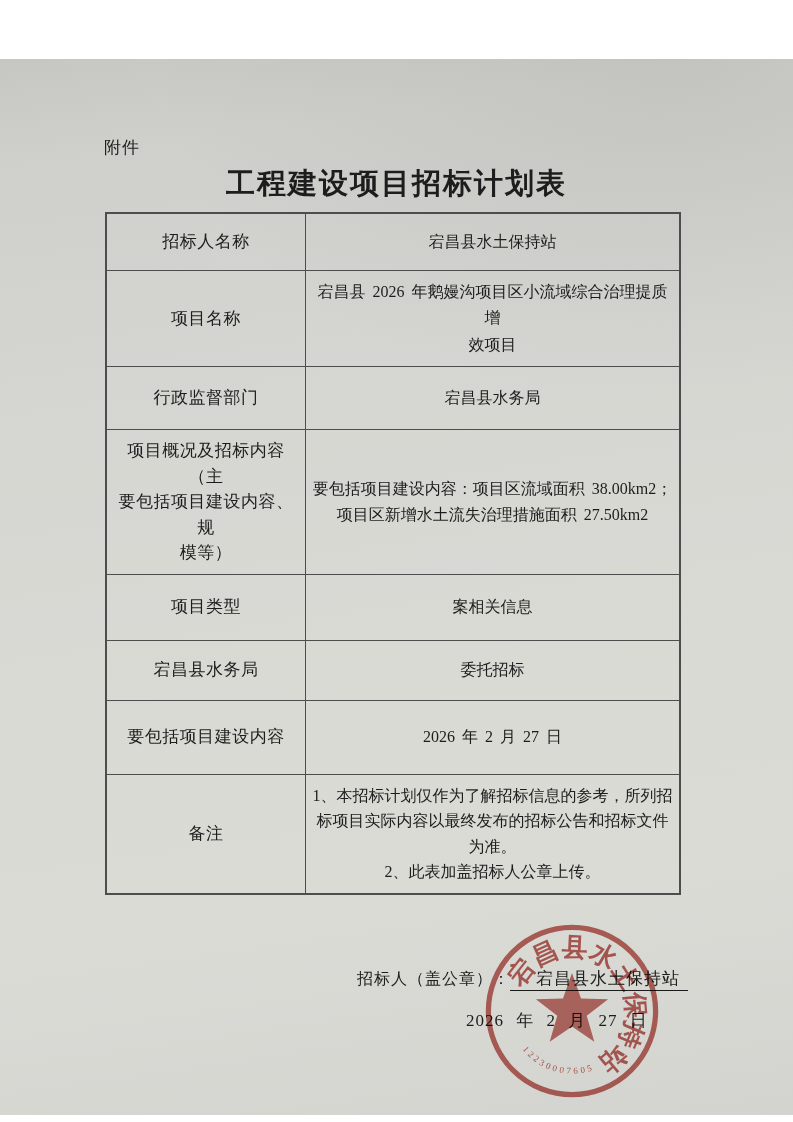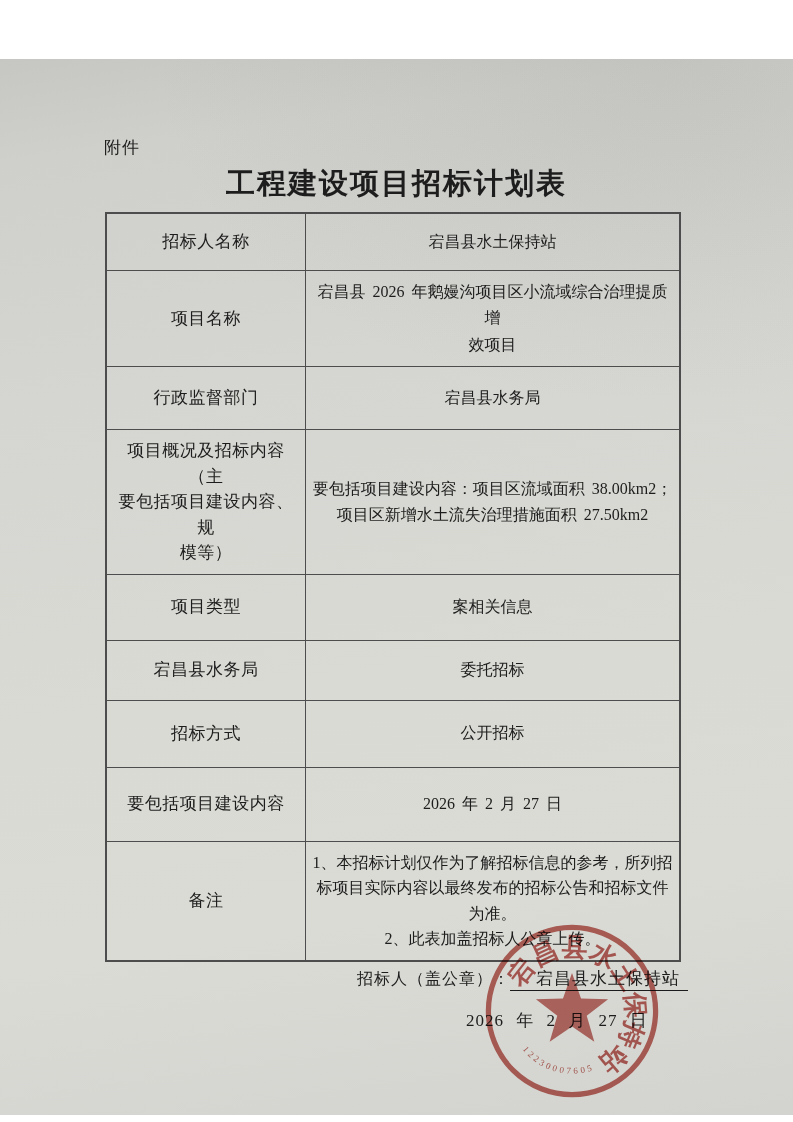--- a/index.html
+++ b/index.html
@@ -111,24 +111,20 @@
 项目区新增水土流失治理措施面积 27.50km2</td>
       </tr>
       <tr class="r6">
         <td class="label-cell">项目类型</td>
         <td class="value-cell">案相关信息</td>
       </tr>
       <tr class="r8">
         <td class="label-cell">宕昌县水务局</td>
         <td class="value-cell">委托招标</td>
       </tr>
-      <tr class="r9">
-        <td class="label-cell">招标方式</td>
-        <td class="value-cell">公开招标</td>
-      </tr>
       <tr class="r11">
         <td class="label-cell">要包括项目建设内容</td>
         <td class="value-cell">2026 年 2 月 27 日</td>
       </tr>
       <tr class="r12">
         <td class="label-cell">备注</td>
         <td class="value-cell value-remarks">1、本招标计划仅作为了解招标信息的参考，所列招标项目实际内容以最终发布的招标公告和招标文件为准。
 2、此表加盖招标人公章上传。</td>
       </tr>
     </tbody>

